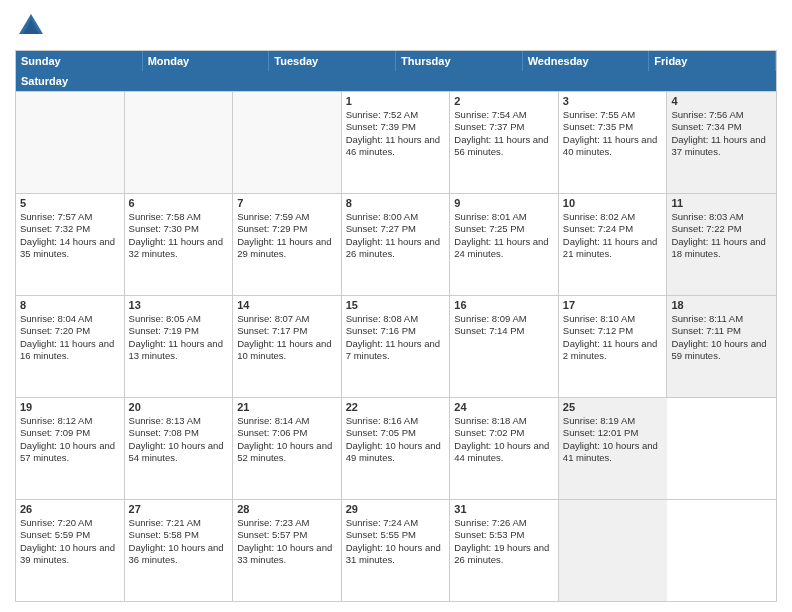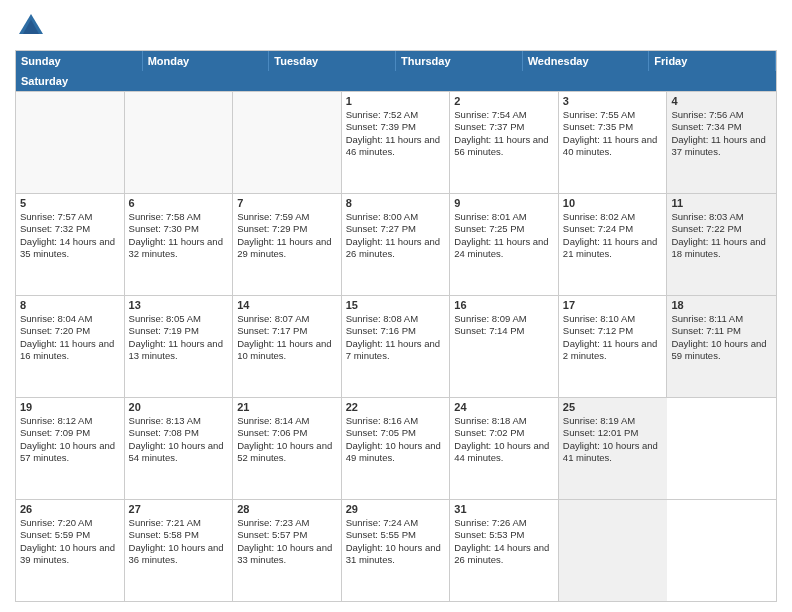--- a/index.html
+++ b/index.html
@@ -320,19 +320,19 @@
           <div class="cal-cell">
             <span class="day-num">29</span>
             <span class="cell-line">Sunrise: 7:24 AM</span>
             <span class="cell-line">Sunset: 5:55 PM</span>
             <span class="cell-line">Daylight: 10 hours and 31 minutes.</span>
           </div>
           <div class="cal-cell">
             <span class="day-num">31</span>
             <span class="cell-line">Sunrise: 7:26 AM</span>
             <span class="cell-line">Sunset: 5:53 PM</span>
-            <span class="cell-line">Daylight: 14 hours and 26 minutes.</span>
+            <span class="cell-line">Daylight: 19 hours and 26 minutes.</span>
           </div>
           <div class="cal-cell empty shaded"></div>
         </div>
       </div>
   </div>
 </div>
 
 </body></html>

